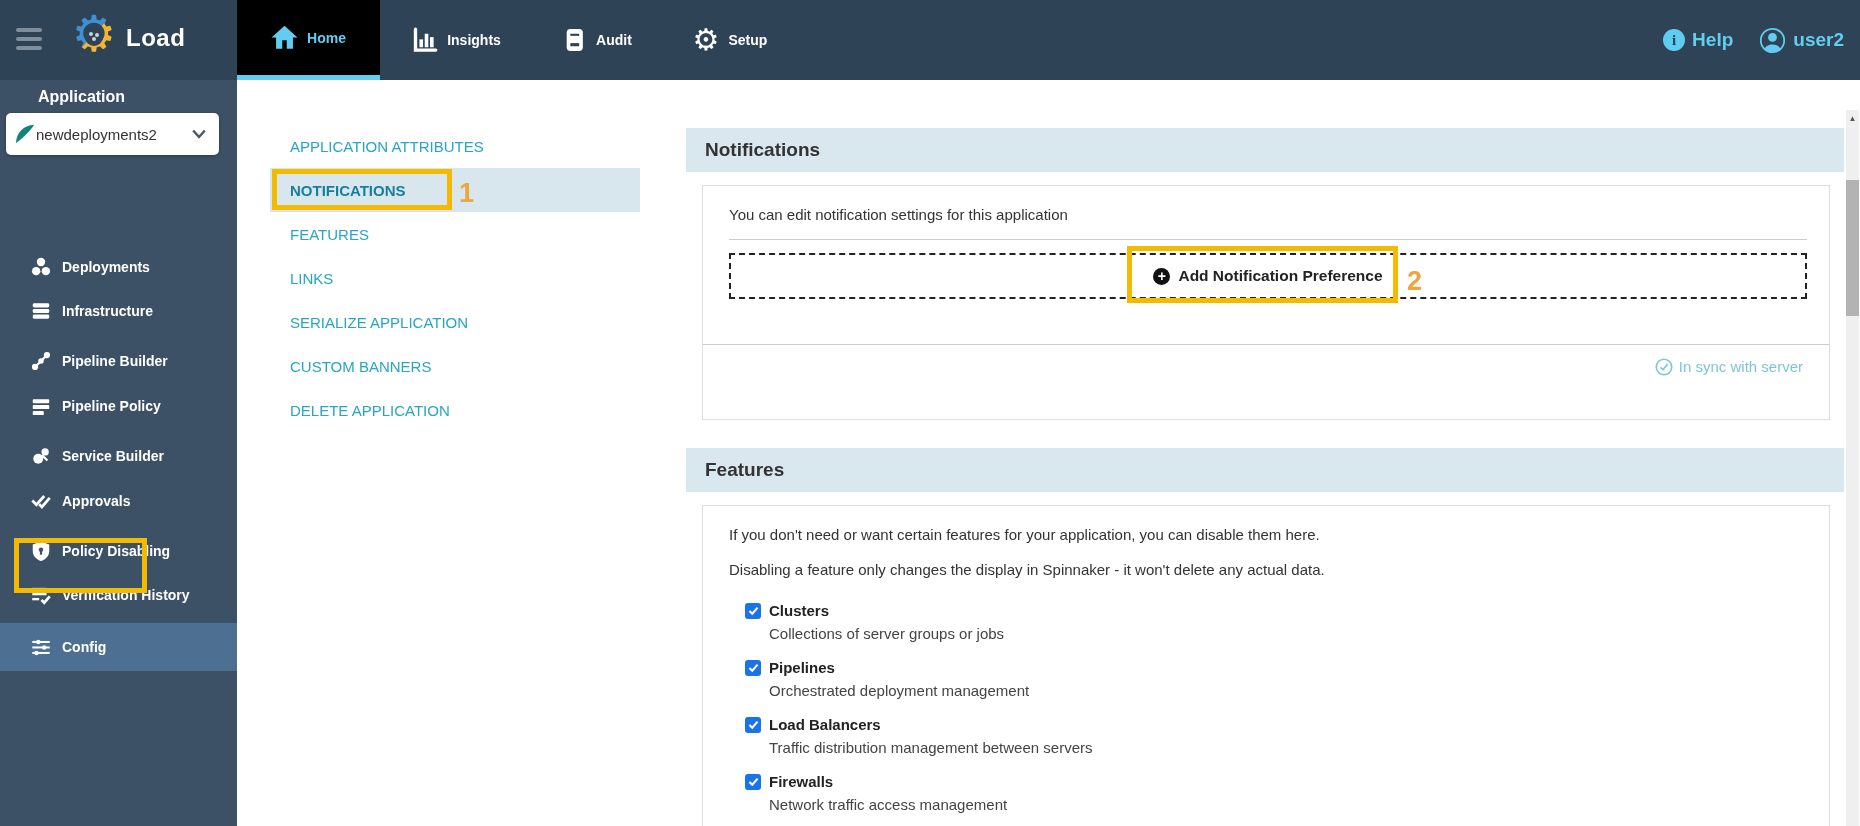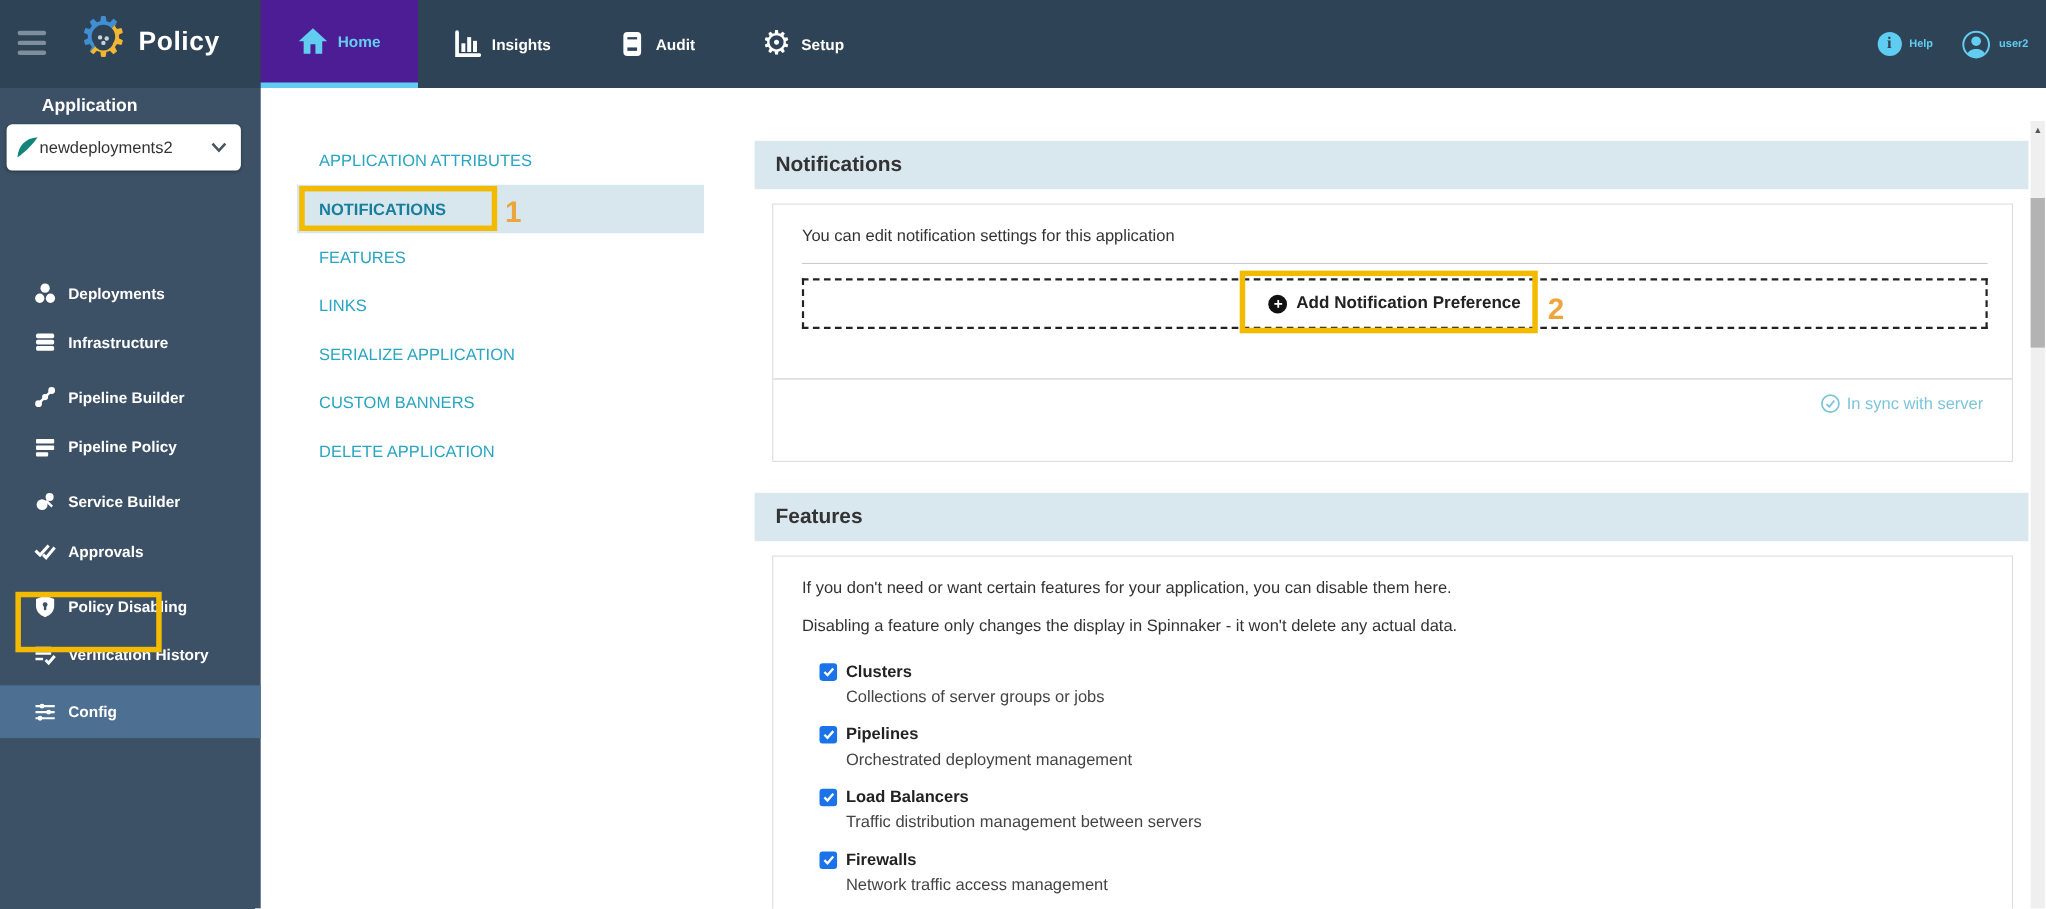--- a/index.html
+++ b/index.html
@@ -16,31 +16,31 @@
   .gearlogo .g { position:absolute; left:0; top:-6px; font-size:50px; line-height:52px; width:48px; text-align:center; font-family:"DejaVu Sans",sans-serif; }
   .gearlogo .g.blue { color:#3f8fd2; clip-path:polygon(0 0,100% 0,0 100%); }
   .gearlogo .g.yellow { color:#f2b632; clip-path:polygon(100% 0,100% 100%,0 100%); }
   .gearlogo .core { position:absolute; left:15px; top:14px; width:18px; height:18px; border-radius:50%; background:#2e4356; }
   .gearlogo .core b { position:absolute; left:4px; top:4px; width:4px; height:4px; border-radius:50%; background:#c7d3dd;
      box-shadow:6px 1px 0 #c7d3dd, 3px 5px 0 #c7d3dd; }
   .brand-name { color:#fff; font-size:24px; font-weight:bold; letter-spacing:.5px; }
 
   .tab { position:absolute; top:0; height:80px; display:flex; align-items:center; justify-content:center; gap:9px; cursor:pointer; }
   .tab .lbl { color:#fff; font-size:14px; font-weight:bold; }
-  .tab.active { background:#4c1d95; border-bottom:5px solid #62cdf0; }
+  .tab.active { background:#000000; border-bottom:5px solid #62cdf0; }
   .tab.active .lbl { color:#62cdf0; }
   .tab-home { left:237px; width:143px; }
   .tab-insights { left:392px; width:128px; }
   .tab-audit { left:543px; width:108px; }
   .tab-setup { left:678px; width:104px; }
   .gear-glyph { color:#fff; font-size:30px; line-height:30px; font-family:"DejaVu Sans",sans-serif; }
 
   .top-right { position:absolute; right:16px; top:0; height:80px; display:flex; align-items:center; gap:26px; }
   .tr-item { display:flex; align-items:center; gap:7px; cursor:pointer; }
-  .tr-item .lbl { color:#62cdf0; font-size:10px; font-weight:bold;text-align:right; }
+  .tr-item .lbl { color:#62cdf0; font-size:19px; font-weight:bold;text-align:right; }
   .help-badge { width:22px; height:22px; border-radius:50%; background:#5fcdf2; color:#2e4356;
      font-family:"Liberation Serif",serif; font-weight:bold; font-size:15px; display:flex; align-items:center; justify-content:center; }
 
   
   .sidebar { position:absolute; left:0; top:80px; width:237px; height:746px; background:#3c5166; }
   .sb-section { position:absolute; left:38px; top:8px; color:#fff; font-size:16px; font-weight:bold; }
   .app-select { position:absolute; left:6px; top:33px; width:213px; height:42px; background:#fff; border-radius:5px;
      box-shadow:0 1px 3px rgba(0,0,0,.3); display:flex; align-items:center; cursor:pointer; }
   .leaf { width:22px; height:22px; margin-left:8px; }
   .app-select .val { flex:1; color:#333; font-size:15px; }
@@ -69,21 +69,21 @@
   .card-features { top:505px; height:330px; }
 
   .notif-desc { position:absolute; left:26px; top:20px; font-size:15px; color:#333; }
   .hr1 { position:absolute; left:26px; right:22px; top:53px; border-top:1px solid #ccc; }
   .dashed-box { position:absolute; left:26px; right:22px; top:67px; height:46px; border:2px dashed #222; background:#fff;
      display:flex; align-items:center; justify-content:center; gap:8px; cursor:pointer; }
   .plus-circle { width:17px; height:17px; border-radius:50%; background:#111; color:#fff; font-size:14px; font-weight:bold;
      display:flex; align-items:center; justify-content:center; line-height:1; }
   .dashed-box .lbl { font-size:15.5px; color:#222; font-weight:bold; }
   .hr2 { position:absolute; left:0; right:0; top:158px; border-top:1px solid #ccc; }
-  .sync-row { position:absolute; right:26px; top:172px; display:flex; align-items:center; gap:6px; color:#7cc5d9; font-size:15px; }
+  .sync-row { position:absolute; right:26px; top:172px; display:flex; gap:6px; color:#7cc5d9; font-size:15px; }
 
   .feat-line { position:absolute; left:26px; font-size:15px; color:#333; }
   .feat-line1 { top:20px; }
   .feat-line2 { top:55px; }
   .feat-row { position:absolute; left:42px; }
   .feat-head { display:flex; align-items:center; gap:8px; }
   .cb { width:16px; height:16px; border-radius:3px; background:#1a73e8; display:flex; align-items:center; justify-content:center; cursor:pointer; }
   .feat-label { font-size:15px; font-weight:bold; color:#222; }
   .feat-desc { margin:6px 0 0 24px; font-size:15px; color:#444; }
 
@@ -115,21 +115,21 @@
       </div>
 
     <div class="brand">
       <div class="gearlogo">
         <span class="g blue">⚙</span>
           <span class="g yellow">⚙</span>
         <span class="core">
             <b></b>
           </span>
       </div>
-      <span class="brand-name">Policy</span>
+      <span class="brand-name">Load</span>
     </div>
 
     <div class="tab tab-home active">
       <svg width="27" height="25" viewBox="0 0 24 22">
           <path d="M12 0.5 L23.5 11 L19.5 11 L19.5 21 L14 21 L14 13.5 L10 13.5 L10 21 L4.5 21 L4.5 11 L0.5 11 Z" fill="#62cdf0"></path>
         </svg>
       <span class="lbl">Home</span>
     </div>
     <div class="tab tab-insights">
       <svg width="27" height="27" viewBox="0 0 24 24">

